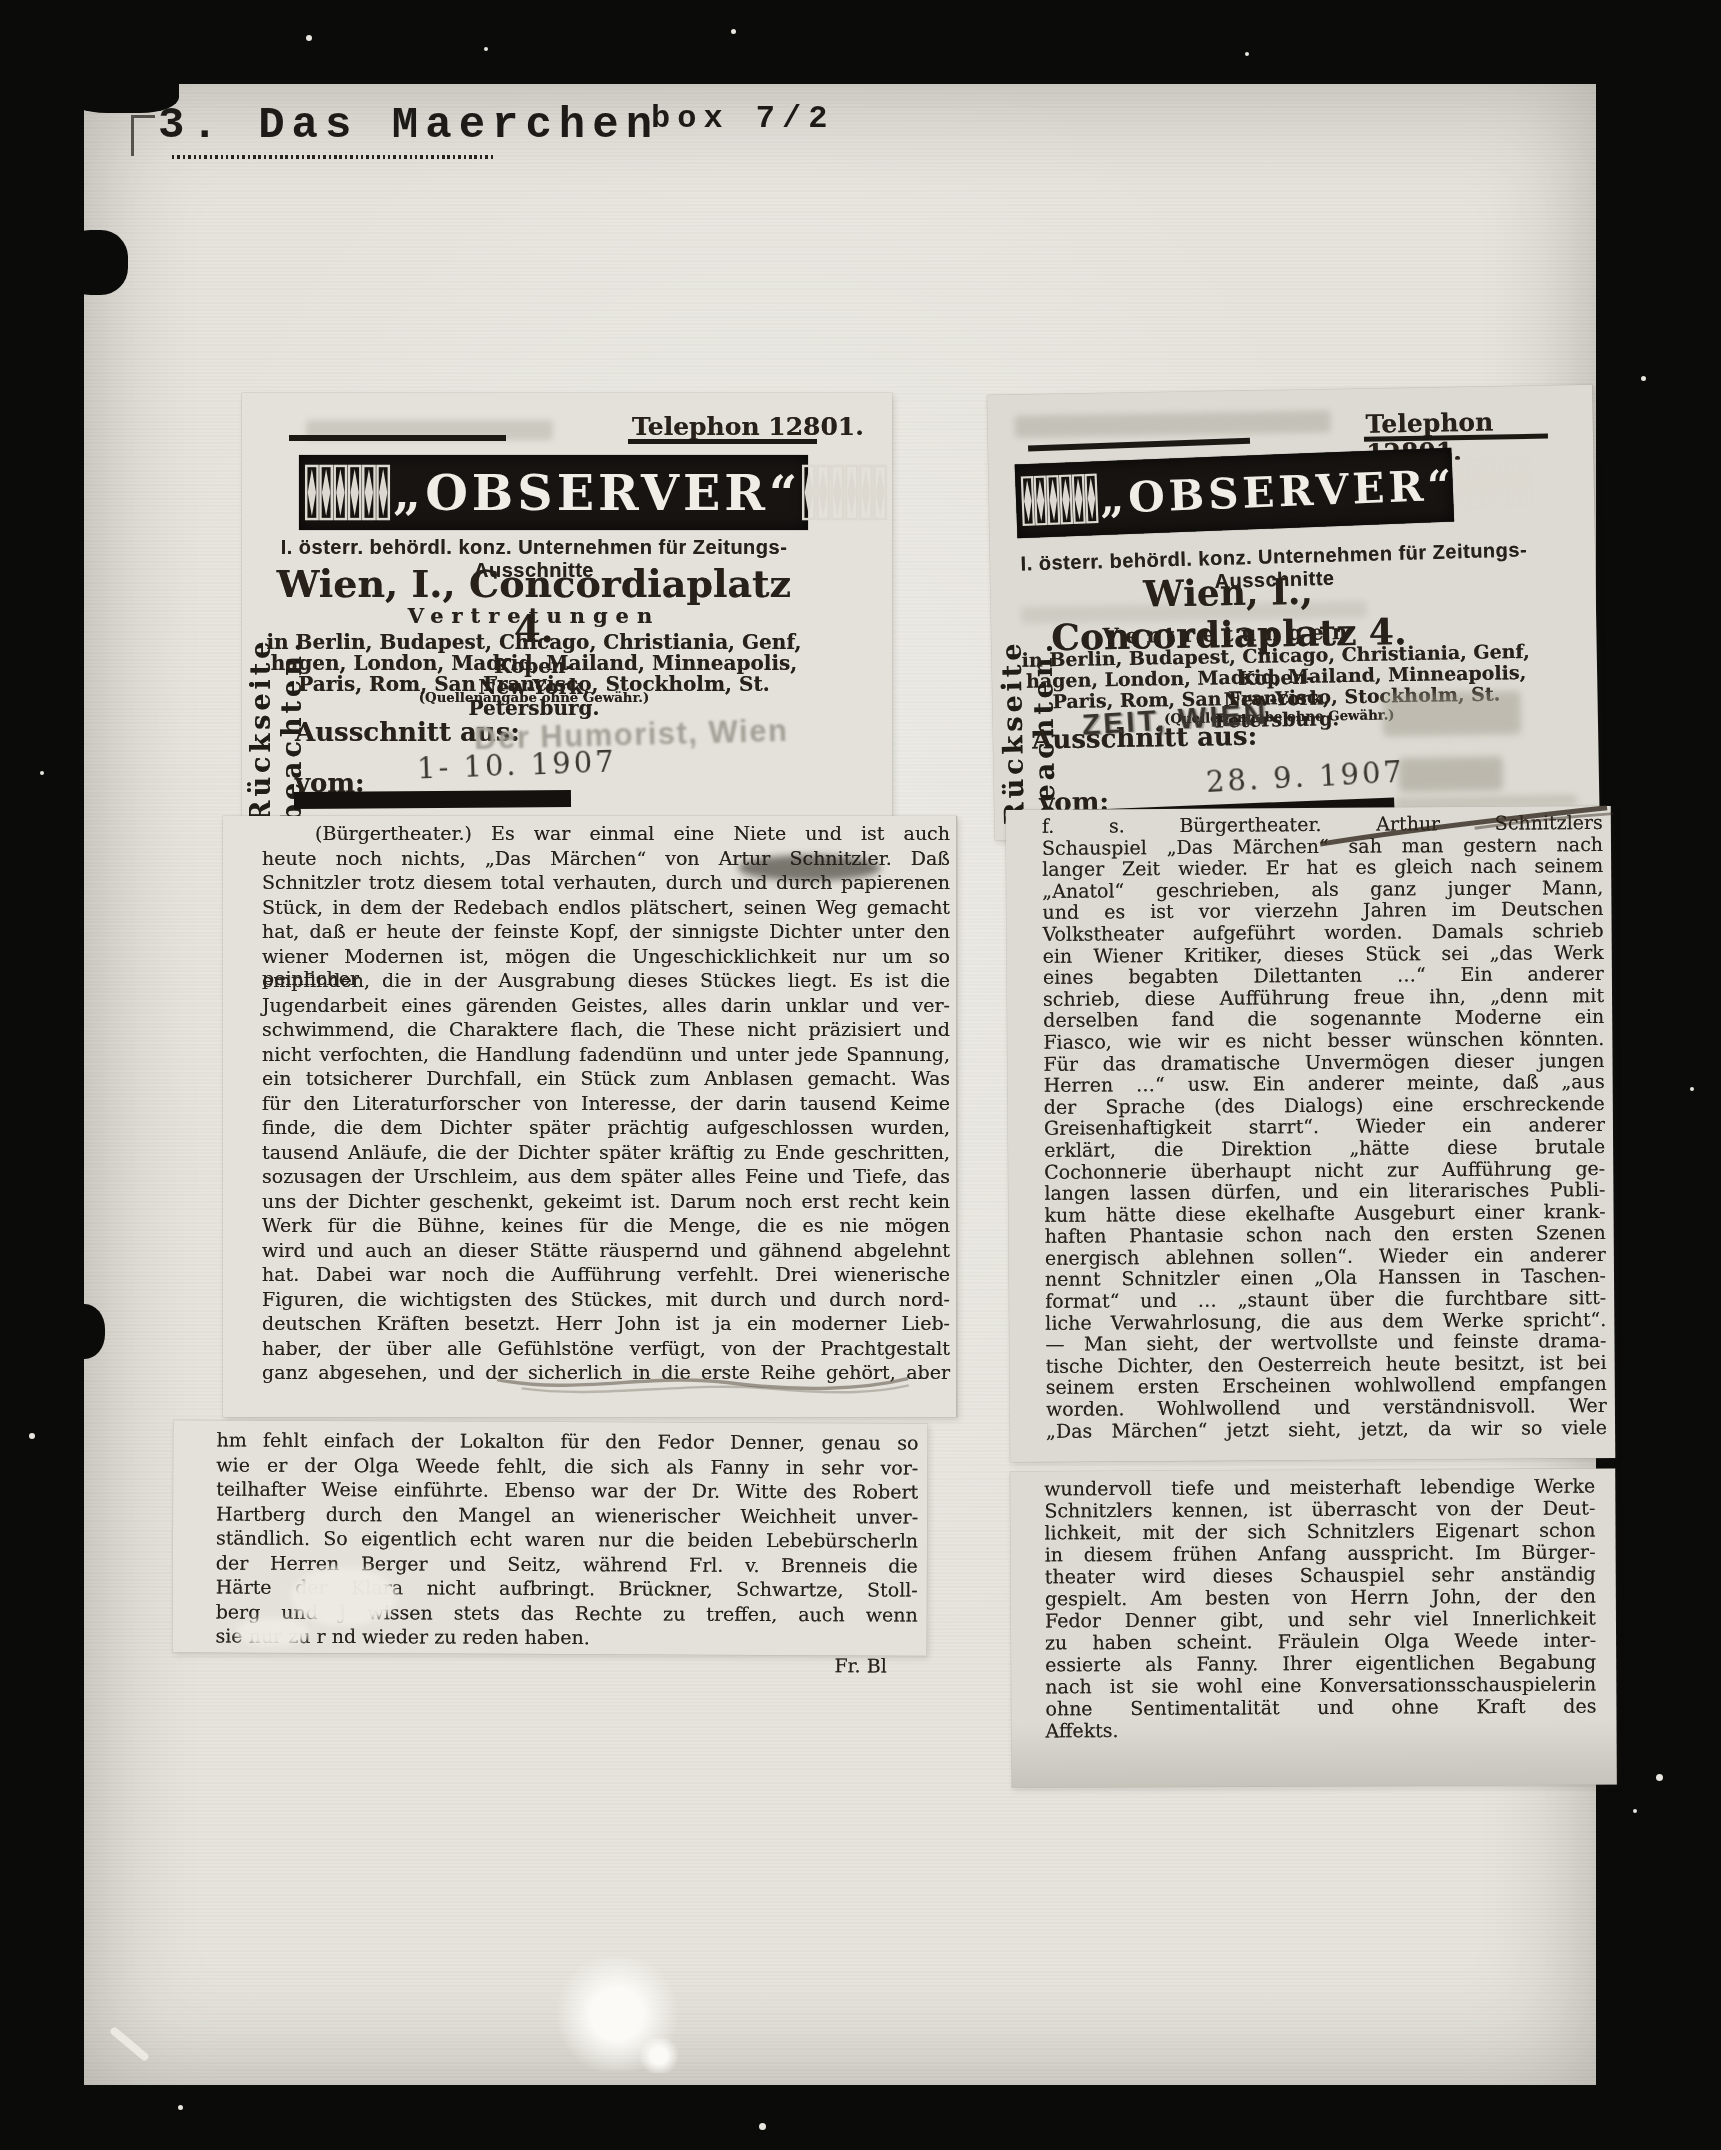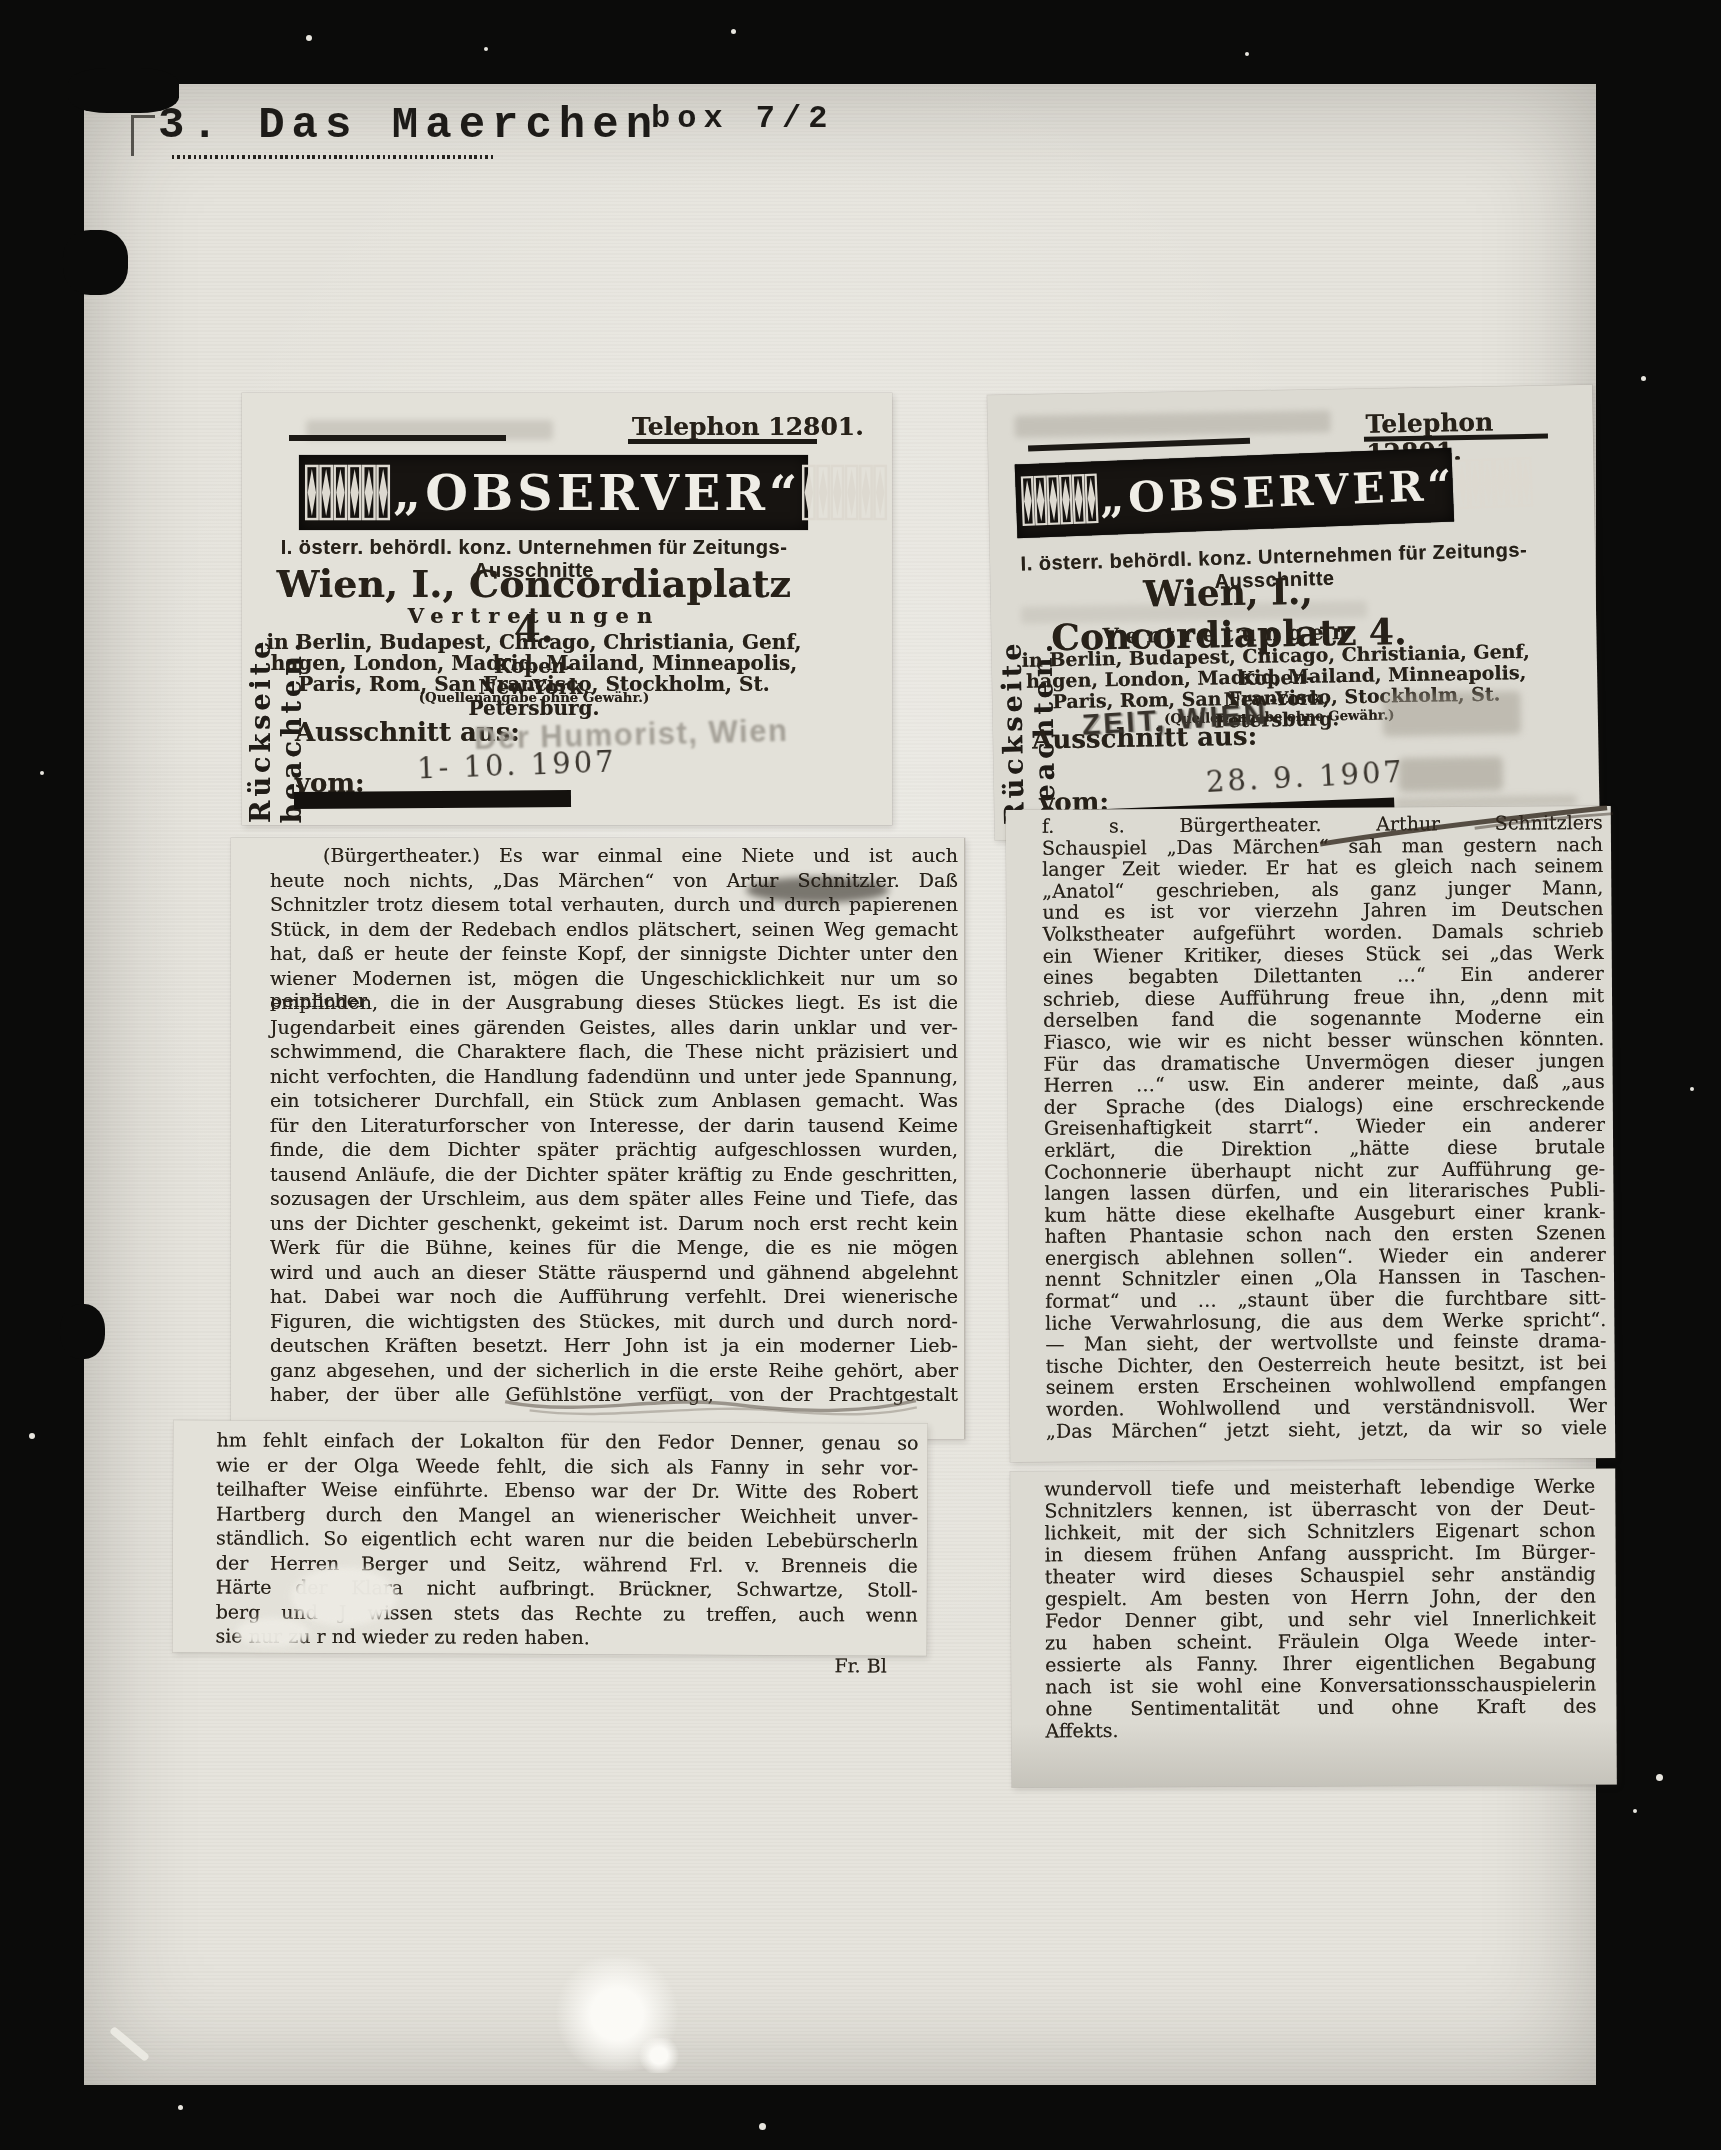--- a/index.html
+++ b/index.html
@@ -80,21 +80,21 @@
   .lh .subtitle{left:20px;top:143px;width:544px;}
   .lh .addr{left:30px;top:168px;width:524px;}
   .lh .vertret{left:30px;top:210px;width:524px;}
   .lh .cities{left:20px;top:237px;width:544px;}
   .lh .quell{left:30px;top:297px;width:524px;}
   .lh .aus-label{left:53px;top:324px;}
   .lh .stamp-humorist{left:232px;top:324px;}
   .lh .date-stamp{left:175px;top:355px;transform:rotate(-2deg);}
   .lh .vom-label{left:53px;top:375px;}
   .lh .redact{left:52px;top:398px;width:277px;height:17px;transform:rotate(-.4deg);}
-  .la1{left:147px;top:732px;width:733px;height:601px;border-right:1.5px solid rgba(70,62,52,.25);margin-top:22px;}
+  .la1{left:139px;top:732px;width:733px;height:601px;border-right:1.5px solid rgba(70,62,52,.25);}
   .la1 .lines{left:39px;top:6px;width:688px;}
   .la1 .smudge{left:515px;top:39px;width:143px;height:26px;}
   .la2{left:89px;top:1338px;width:754px;height:232px;transform:rotate(.25deg);}
   .la2 .lines{left:43px;top:8px;width:702px;}
   .la2 .sig{left:662px;top:197px;margin-top:34px;}
   .la2 .damage.d1{left:118px;top:146px;width:106px;height:59px;}
   .la2 .damage.d2{left:63px;top:197px;width:74px;height:29px;}
   
   .rh{left:907px;top:306px;width:605px;height:445px;background:#dcdad2;transform:rotate(-1deg);overflow:visible;}
   .rh .vert-note{left:4px;top:74px;height:356px;}
@@ -228,22 +228,22 @@
           <div>für den Literaturforscher von Interesse, der darin tausend Keime</div>
           <div>finde, die dem Dichter später prächtig aufgeschlossen wurden,</div>
           <div>tausend Anläufe, die der Dichter später kräftig zu Ende geschritten,</div>
           <div>sozusagen der Urschleim, aus dem später alles Feine und Tiefe, das</div>
           <div>uns der Dichter geschenkt, gekeimt ist. Darum noch erst recht kein</div>
           <div>Werk für die Bühne, keines für die Menge, die es nie mögen</div>
           <div>wird und auch an dieser Stätte räuspernd und gähnend abgelehnt</div>
           <div>hat. Dabei war noch die Aufführung verfehlt. Drei wienerische</div>
           <div>Figuren, die wichtigsten des Stückes, mit durch und durch nord-</div>
           <div>deutschen Kräften besetzt. Herr John ist ja ein moderner Lieb-</div>
+          <div>haber, der über alle Gefühlstöne verfügt, von der Prachtgestalt</div>
           <div>ganz abgesehen, und der sicherlich in die erste Reihe gehört, aber</div>
-          <div>haber, der über alle Gefühlstöne verfügt, von der Prachtgestalt</div>
         </div>
       <div class="smudge"></div>
       <svg class="mark-svg" style="left:267px;top:544px;" width="425" height="44" viewBox="0 0 860 90">
         <path d="M10 40 C 160 72, 330 26, 480 46 S 760 60, 850 38" fill="none" stroke="#5f564a" stroke-width="7" opacity=".55"></path>
         <path d="M60 58 C 220 80, 400 44, 560 58 S 790 66, 852 52" fill="none" stroke="#6b6257" stroke-width="5" opacity=".35"></path>
       </svg>
     </section>
 
     <section class="piece la2">
       <div class="lines l-lines soft-last ink">

